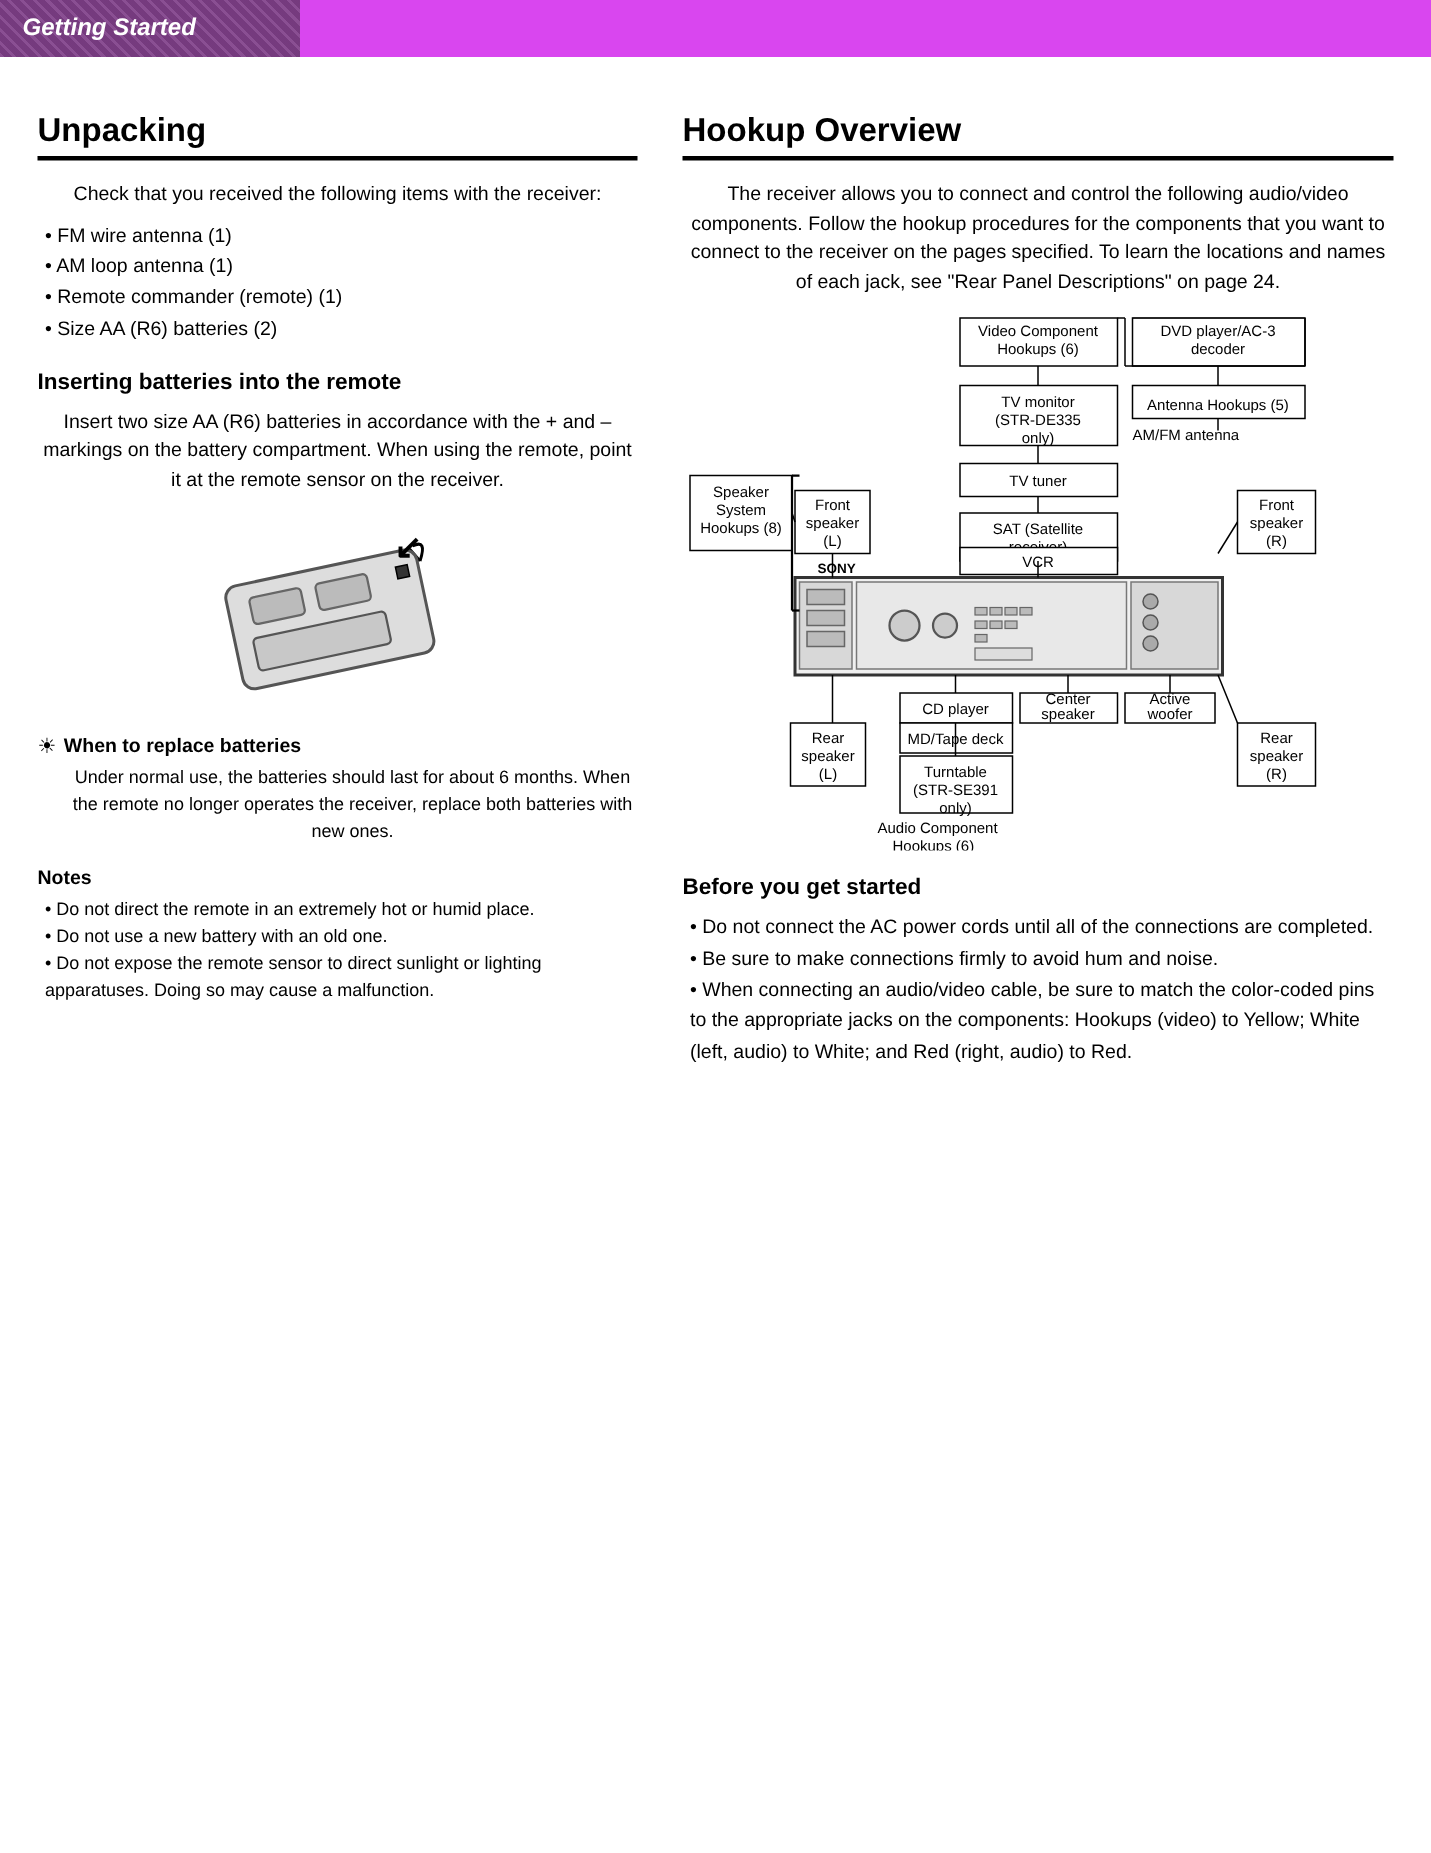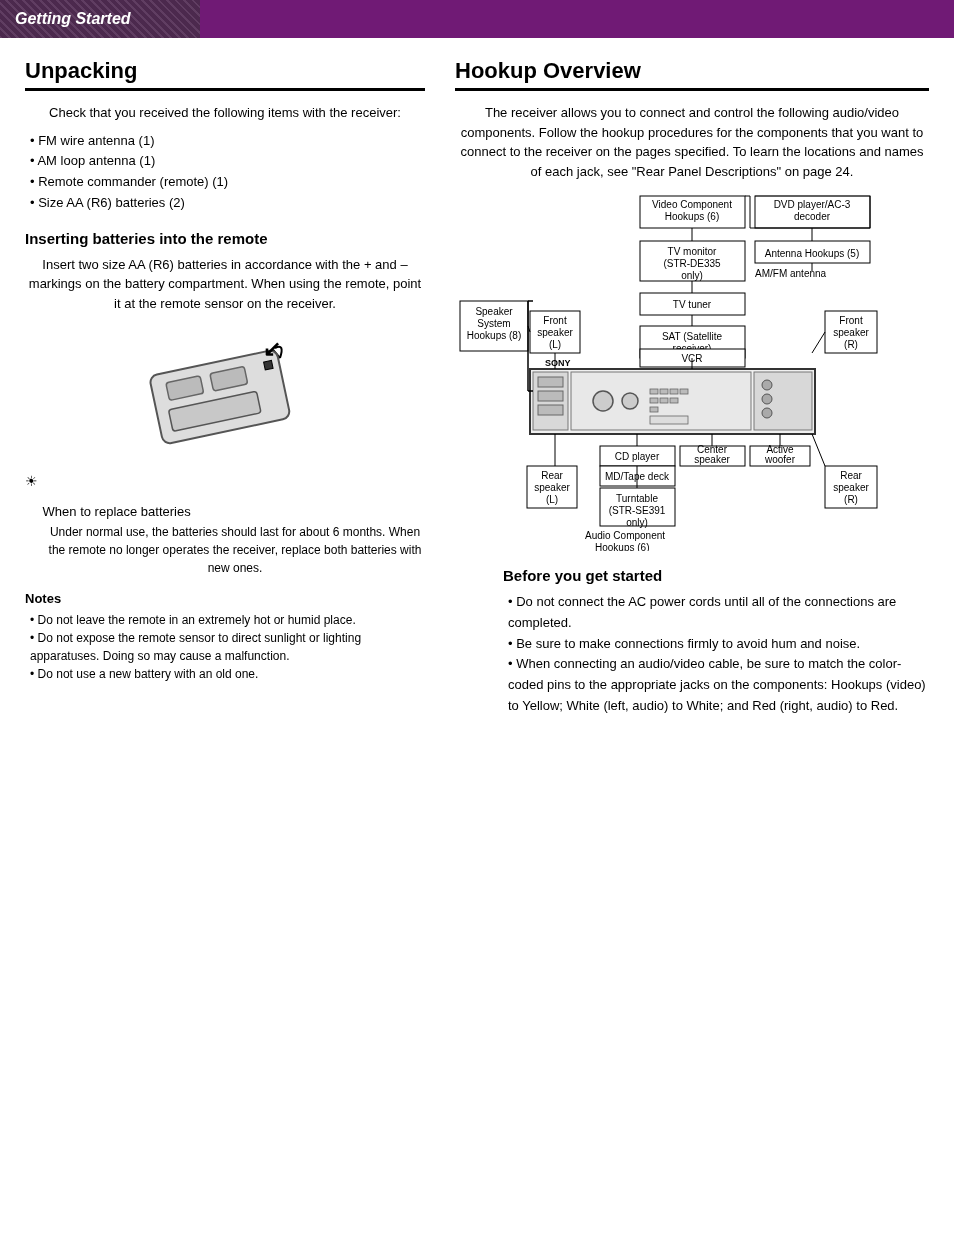--- a/index.html
+++ b/index.html
@@ -7,21 +7,21 @@
       font-family: Arial, sans-serif;
       font-size: 13px;
       background: #fff;
       width: 954px;
       min-height: 1235px;
       color: #000;
     }
 
     
     .header-bar {
-      background: #701a75;
+      background: #d946ef;
       height: 38px;
       display: flex;
       align-items: center;
       padding-left: 10px;
       position: relative;
     }
     .header-texture {
       position: absolute;
       top: 0; left: 0;
       width: 200px; height: 38px;
@@ -38,21 +38,21 @@
       font-weight: bold;
       font-size: 16px;
       position: relative;
       z-index: 1;
       margin-left: 5px;
     }
 
     
     .main-content {
       display: flex;
-      padding: 20px 25px;
+      padding: 36px 25px;
       gap: 30px;
     }
 
     .left-column {
       width: 400px;
       flex-shrink: 0;
     }
 
     .right-column {
       flex: 1;
@@ -117,23 +117,22 @@
       align-items: flex-start;
       gap: 5px;
       margin-bottom: 4px;
     }
 
     .tip-icon {
       font-size: 14px;
     }
 
     .tip-label {
-      font-weight: normal;
+      font-weight: bold;
       font-size: 13px;
-      margin-top: 31px;
     }
 
     .tip-text {
       font-size: 12px;
       line-height: 1.5;
       padding-left: 20px;
     }
 
     .notes-section {
       margin-top: 14px;
@@ -159,21 +158,20 @@
       position: relative;
       width: 430px;
       height: 350px;
       margin: 15px 0;
       font-size: 11px;
     }
 
     
     .before-section {
       margin-top: 10px;
-      margin-left: 48px;
     }
 
   </style>
 </head>
 <body>
 
 <div class="header-bar">
   <div class="header-texture"></div>
   <span class="header-title">Getting Started</span>
 </div>
@@ -225,23 +223,23 @@
       <div class="tip-header">
         <span class="tip-icon">☀</span>
         <span class="tip-label">When to replace batteries</span>
       </div>
       <p class="tip-text">Under normal use, the batteries should last for about 6 months. When the remote no longer operates the receiver, replace both batteries with new ones.</p>
     </div>
 
     <div class="notes-section">
       <div class="notes-title">Notes</div>
       <ul class="notes-list">
-        <li>Do not leave the remote in an extremely hot or humid place.</li>
+        <li>Do not direct the remote in an extremely hot or humid place.</li>
+        <li>Do not use a new battery with an old one.</li>
         <li>Do not expose the remote sensor to direct sunlight or lighting apparatuses. Doing so may cause a malfunction.</li>
-        <li>Do not use a new battery with an old one.</li>
       </ul>
     </div>
 
   </div>
 
   <div class="right-column">
 
     <div class="section-title">Hookup Overview</div>
 
     <p>The receiver allows you to connect and control the following audio/video components. Follow the hookup procedures for the components that you want to connect to the receiver on the pages specified. To learn the locations and names of each jack, see "Rear Panel Descriptions" on page 24.</p>

